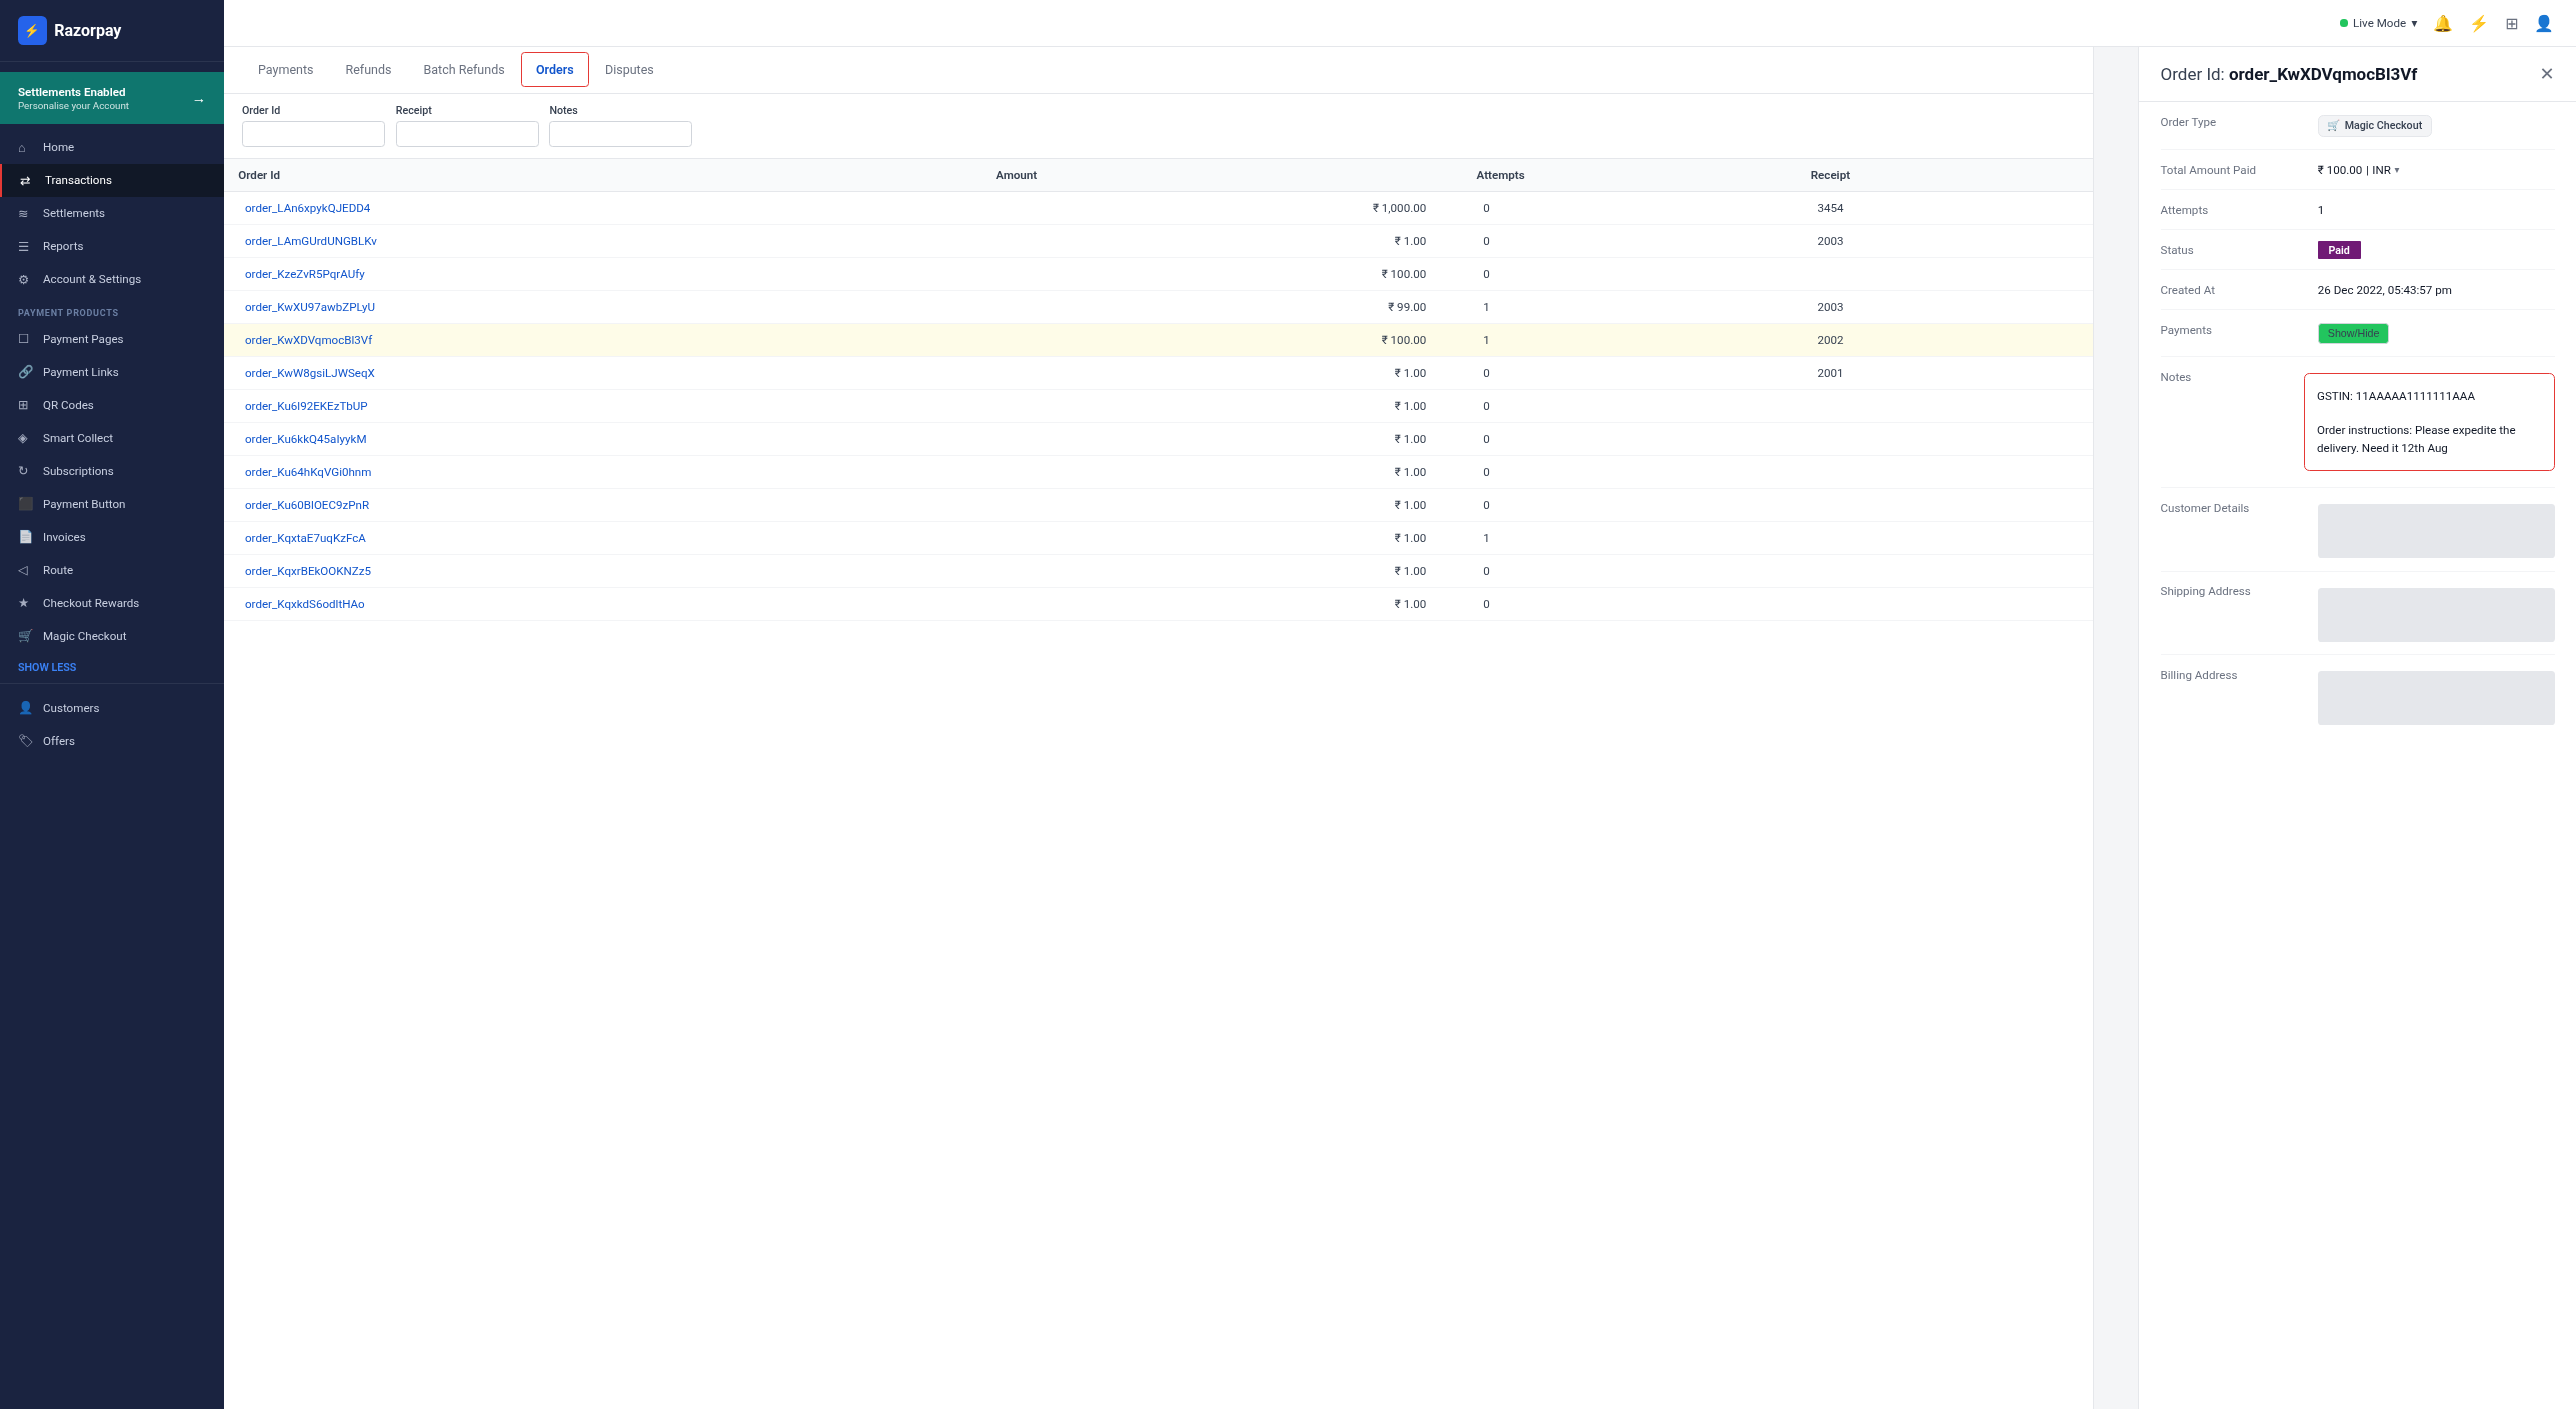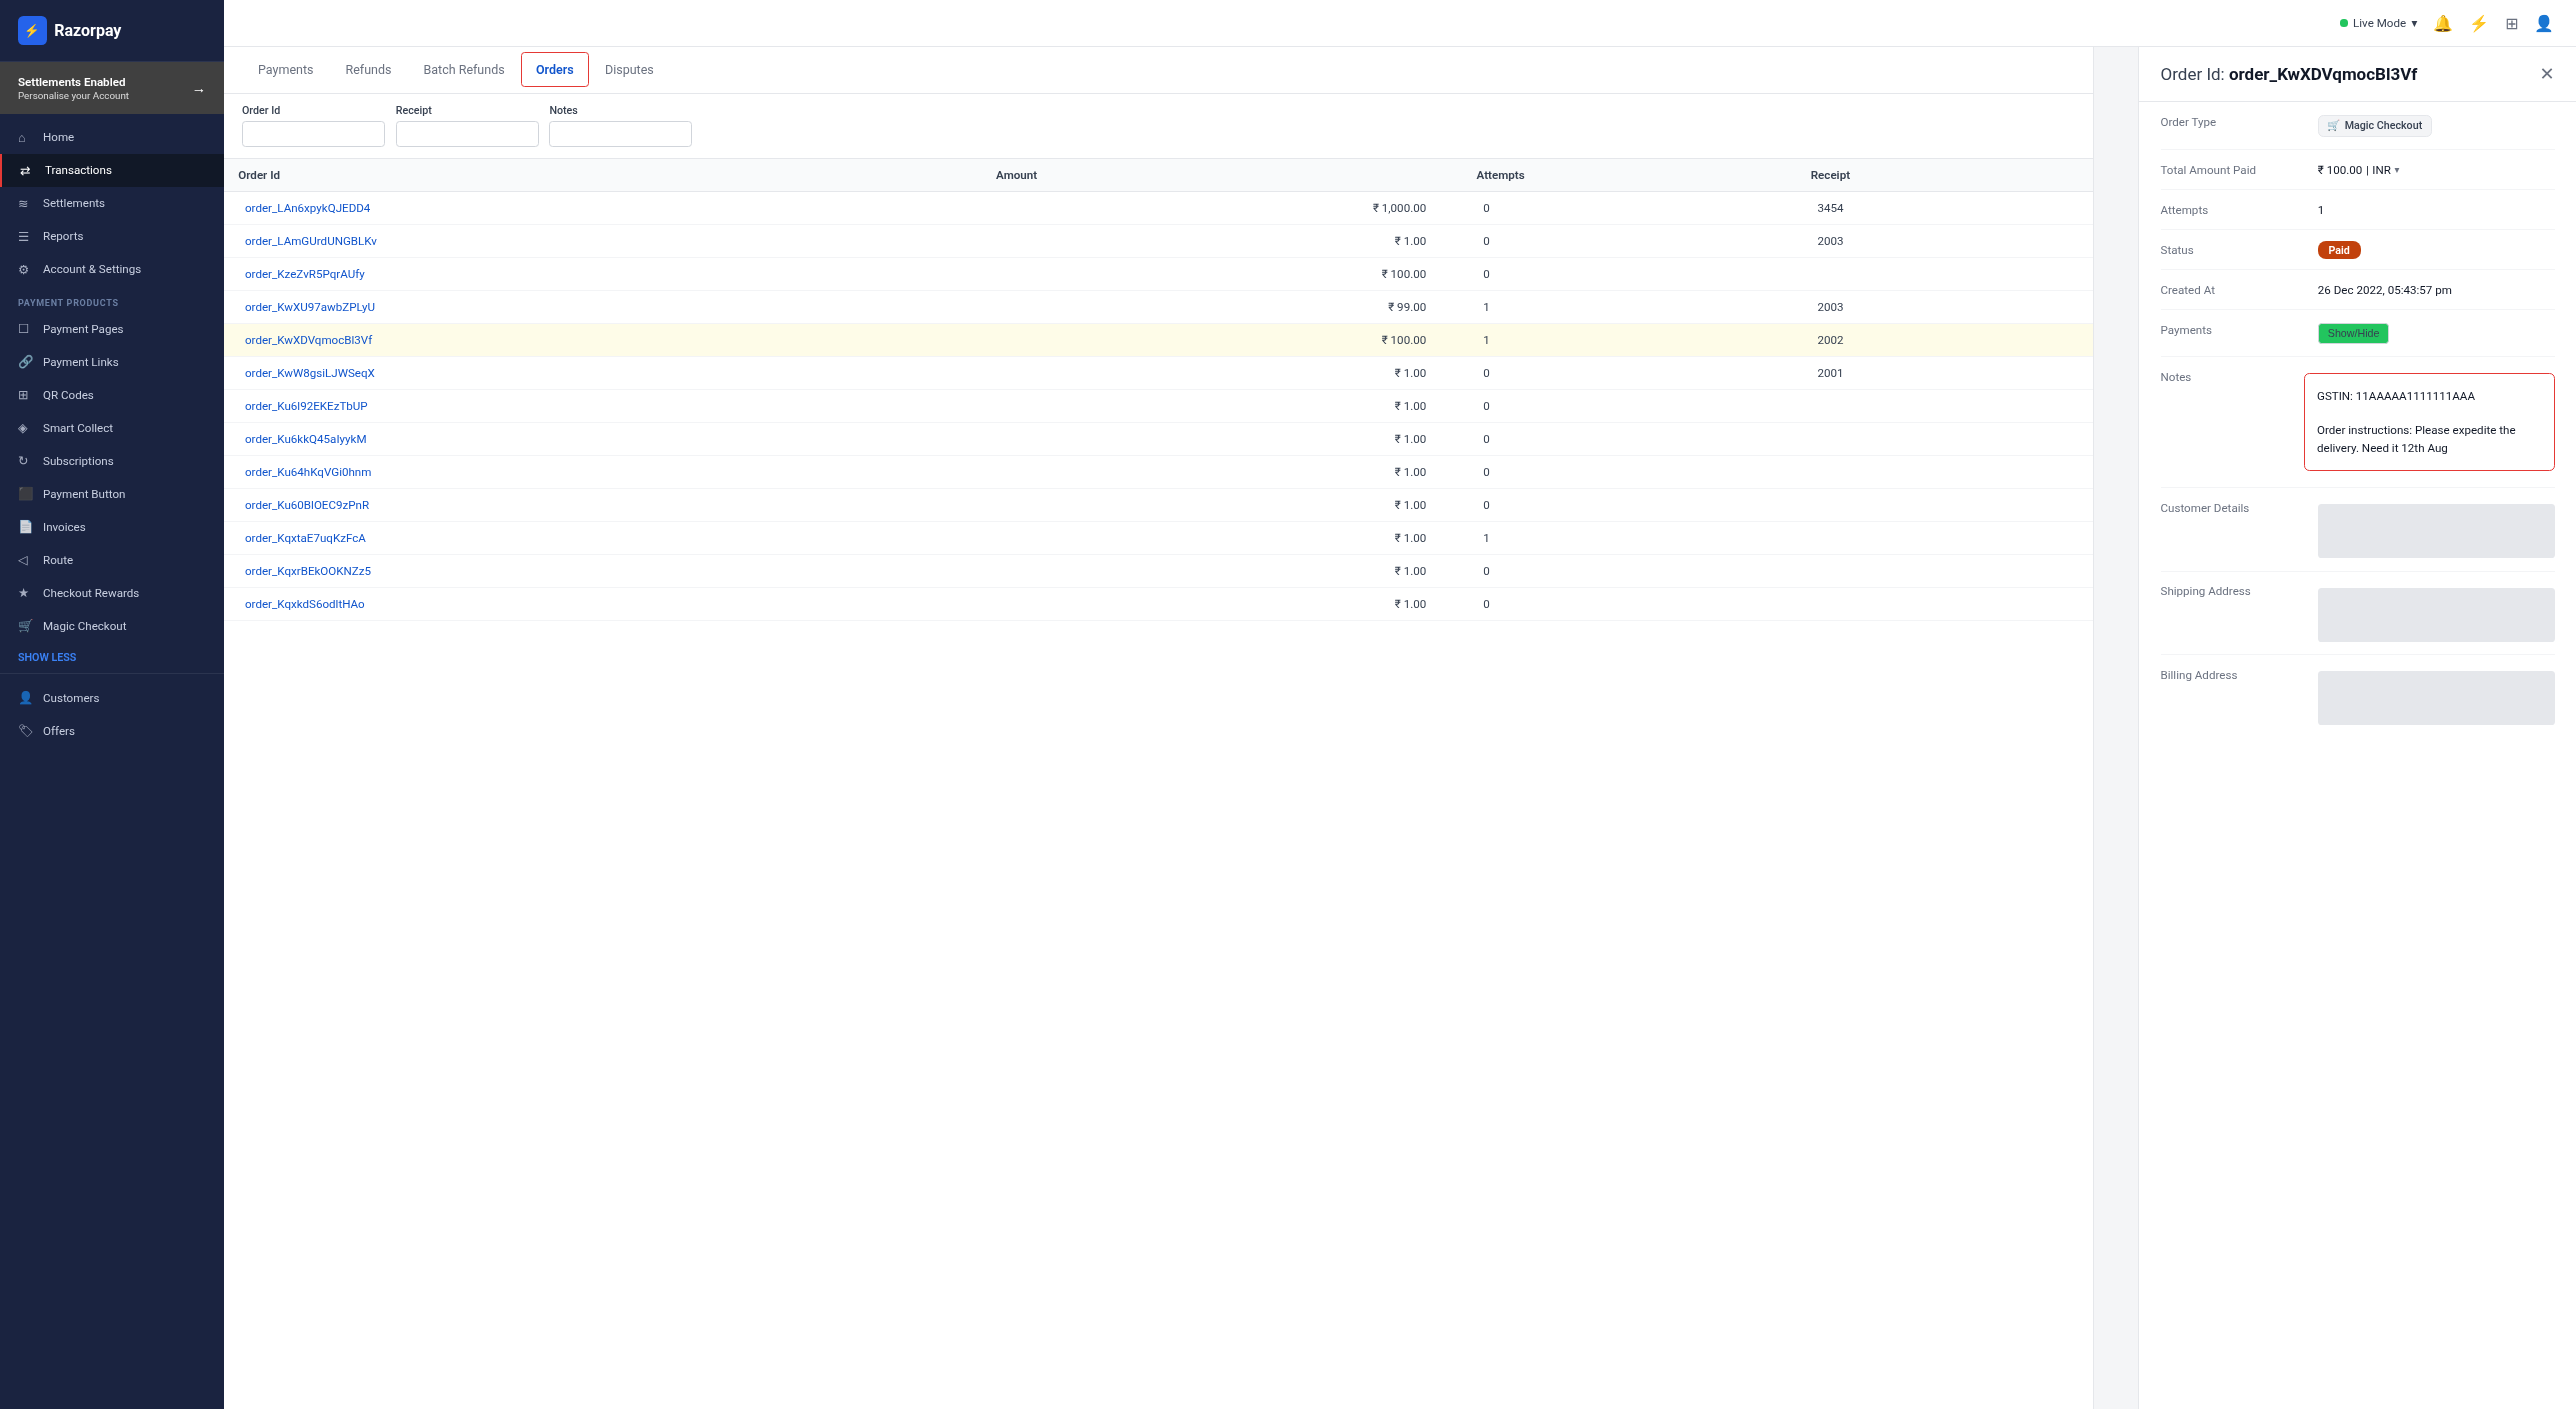--- a/index.html
+++ b/index.html
@@ -25,26 +25,27 @@
     .logo-icon {
       width: 29px; height: 29px;
       background: #2563eb;
       border-radius: 5.4px;
       display: flex; align-items: center; justify-content: center;
       color: white; font-weight: bold; font-size: 12.5px; margin-right: 7.2px;
     }
     .logo-text { color: white; font-size: 16px; font-weight: 700; }
 
     .settlements-banner {
-      background: #404040;
+      background: #0f766e;
       padding: 12.5px 18px;
       display: flex;
       align-items: center;
       justify-content: space-between;
       cursor: pointer;
+      margin-top: 10px;
     }
     .settlements-banner-text { }
     .settlements-banner-title { color: white; font-weight: 600; font-size: 11.6px; }
     .settlements-banner-sub { color: rgba(255,255,255,0.8); font-size: 9.8px; margin-top: 1.8px; }
     .settlements-banner-arrow { color: white; font-size: 14.3px; }
 
     .sidebar-nav { flex: 1; padding: 7.2px 0; }
     .nav-item {
       display: flex; align-items: center;
       padding: 9px 18px;
@@ -227,23 +228,23 @@
       display: inline-flex; align-items: center; gap: 3.6px;
       background: #f3f4f6;
       border: 0.9px solid #e5e7eb;
       border-radius: 5.4px;
       padding: 3.6px 9px;
       font-size: 10.7px;
       font-weight: 500;
       color: #374151;
     }
     .badge-paid {
-      background: #c2410c;
+      background: #701a75;
       color: white;
-      border-radius: 8px;
+      border-radius: 1px;
       padding: 2.7px 10.7px;
       font-size: 10.7px;
       font-weight: 600;
     }
     .show-hide-btn {
       background: #22c55e;
       border: 0.9px solid #d1d5db;
       border-radius: 3.6px;
       padding: 3.6px 9px;
       font-size: 10.7px;

